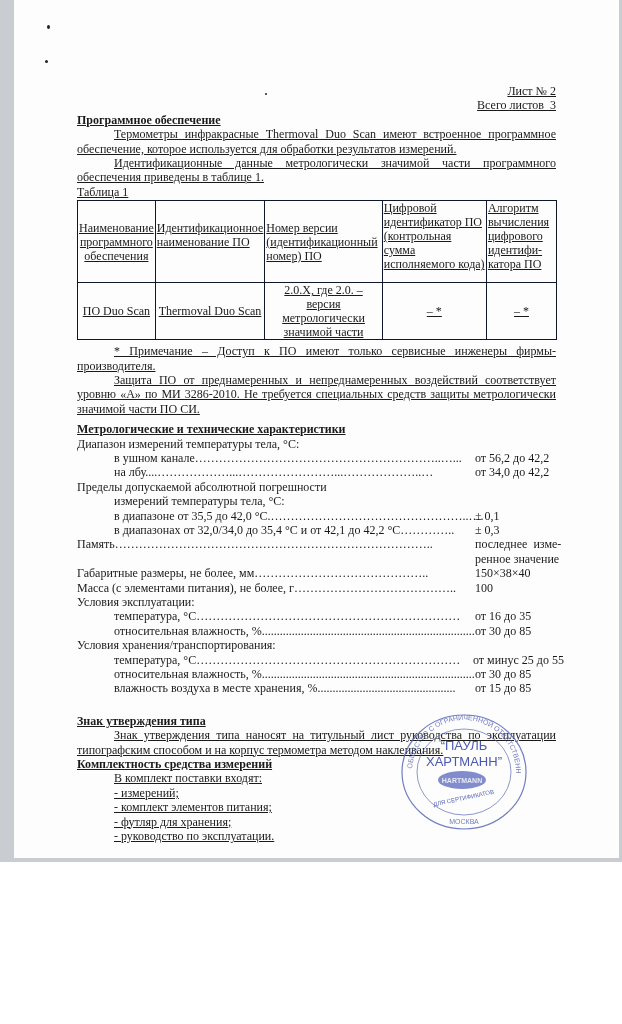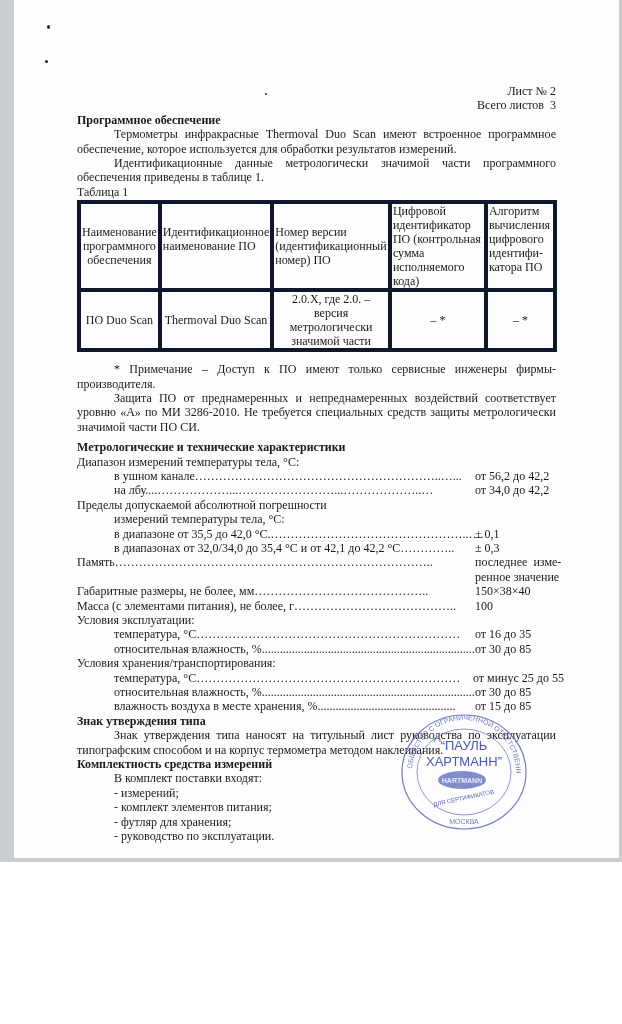--- a/index.html
+++ b/index.html
@@ -10,34 +10,34 @@
   .scan {
     position: absolute; left: 0; top: 0; width: 622px; height: 862px;
     background: #c9ccd1;
   }
   .page {
     position: absolute; left: 14px; top: 0; width: 605px; height: 858px;
     background: #fdfdfd;
   }
   .content {
     position: absolute; left: 77px; top: 84px; width: 479px;
-    font-size: 12px; line-height: 14.4px;
+    font-size: 12px; line-height: 14.4px; text-decoration: underline;
   }
   .right { text-align: right; }
   .bold { font-weight: bold; }
   .just { text-align: justify; text-align-last: left; }
   .indent { text-indent: 37px; }
   p { margin: 0; }
 
   table.sw {
     border-collapse: collapse; width: 480px; margin-top: 1px;
     font-size: 12px; line-height: 14px;
   }
   table.sw td {
-    border: 4px solid #0f172a; vertical-align: top; padding: 0 1px;
+    border: 1px solid #0f172a; vertical-align: top; padding: 0 1px;
   }
   table.sw tr.hdr td { height: 67px; }
   table.sw tr.row td { height: 52px; vertical-align: middle; }
   .c { text-align: center; }
 
   .spec { position: relative; height: 14.4px; white-space: nowrap; }
   .spec .lbl { position: absolute; left: 0; }
   .spec .lbl.ind { left: 37px; }
   .spec .val { position: absolute; left: 398px; }
   .spec .dots { color: #1a1a1a; }
@@ -88,21 +88,21 @@
     <tr class="row">
       <td class="c">ПО Duo Scan</td>
       <td class="c">Thermoval Duo Scan</td>
       <td class="c">2.0.X, где 2.0. – версия метрологически значимой части</td>
       <td class="c">– *</td>
       <td class="c">– *</td>
     </tr>
   </tbody>
     </table>
 
-  <p class="just indent" style="margin-top:10px;">* Примечание – Доступ к ПО имеют только сервисные инженеры фирмы-производителя.</p>
+  <p class="just indent" style="margin-top:4px;">* Примечание – Доступ к ПО имеют только сервисные инженеры фирмы-производителя.</p>
   <p class="just indent">Защита ПО от преднамеренных и непреднамеренных воздействий соответствует уровню «А» по МИ 3286-2010. Не требуется специальных средств защиты метрологически значимой части ПО СИ.</p>
 
   <p class="bold" style="margin-top:6px;">Метрологические и технические характеристики</p>
 
   <div class="spec">
     <span class="lbl">Диапазон измерений температуры тела, °С:</span>
   </div>
   <div class="spec">
     <span class="lbl ind"><span>в ушном канале</span><span class="dots">……………………………………………………..…...</span></span>
     <span class="val">от 56,2 до 42,2</span>
@@ -157,21 +157,21 @@
   </div>
   <div class="spec">
     <span class="lbl ind"><span>относительная влажность, %</span><span class="dots">.......................................................................</span></span>
     <span class="val">от 30 до 85</span>
   </div>
   <div class="spec">
     <span class="lbl ind"><span>влажность воздуха в месте хранения, %</span><span class="dots">..............................................</span></span>
     <span class="val">от 15 до 85</span>
   </div>
 
-  <p class="bold" style="margin-top:0;">Знак утверждения типа</p>
+  <p class="bold" style="margin-top:18px;">Знак утверждения типа</p>
   <p class="just indent">Знак утверждения типа наносят на титульный лист руководства по эксплуатации типографским способом и на корпус термометра методом наклеивания.</p>
 
   <p class="bold">Комплектность средства измерений</p>
   <div class="list">
     <p>В комплект поставки входят:</p>
     <p>- измерений;</p>
     <p>- комплект элементов питания;</p>
     <p>- футляр для хранения;</p>
     <p>- руководство по эксплуатации.</p>
   </div>

